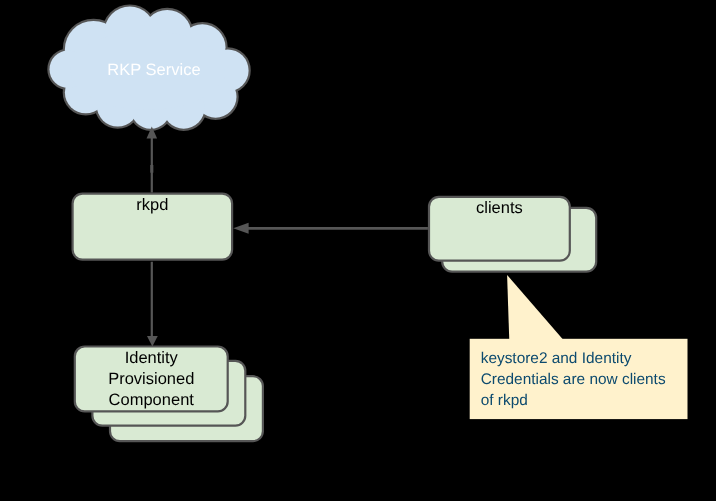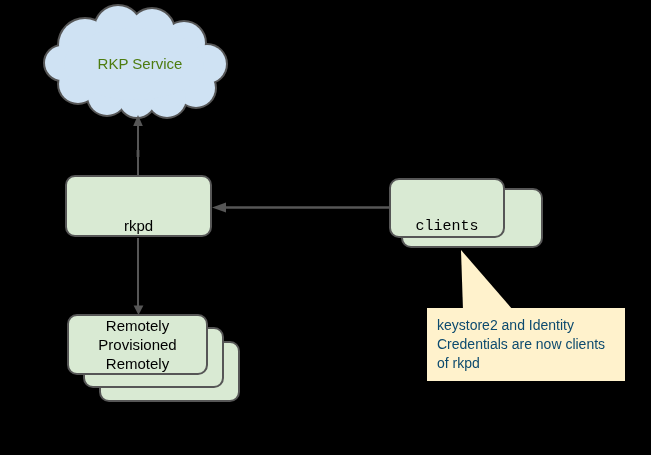--- a/index.html
+++ b/index.html
@@ -4,31 +4,31 @@
 <style>
   html,body{margin:0;padding:0;background:#000;}
   #canvas{
     position:relative;width:651px;height:455px;background:#000;overflow:hidden;
     font-family:"Liberation Sans", sans-serif;color:#000;
   }
   #wires{position:absolute;left:0;top:0;z-index:1;}
   .node{
     position:absolute;z-index:2;box-sizing:border-box;
     background:#d9ead3;border:2px solid #565656;border-radius:10px;
-    display:flex;align-items:flex-end;justify-content:center;text-align:center;
+    display:flex;align-items:flex-start;justify-content:center;text-align:center;
     font-size:15px;line-height:19px;color:#000;
   }
   .node.back{z-index:1;}
   .cloud-label{
     position:absolute;left:48px;top:8px;width:184px;height:110px;z-index:2;
     display:flex;align-items:center;justify-content:center;
-    font-size:15px;color:#4d7c0f;
+    font-size:15px;color:#ffffff;
   }
   #rkpd-box{left:65px;top:175px;width:147px;height:62px;}
-  #clients-front{left:389px;top:178px;width:116px;height:60px;font-family:Liberation Mono, monospace;}
+  #clients-front{left:389px;top:178px;width:130px;height:60px;}
   #clients-back{left:401px;top:188px;width:142px;height:60px;}
   #rpc-front{left:67px;top:314px;width:141px;height:61px;padding:0 14px;}
   #rpc-mid{left:83px;top:327px;width:141px;height:61px;}
   #rpc-back{left:99px;top:341px;width:141px;height:61px;}
   #callout-bubble{
     position:absolute;left:427px;top:308px;width:198px;height:73px;z-index:2;
     box-sizing:border-box;background:#fff2cc;border:none;border-radius:0;
     padding:8px 10px;font-size:14px;line-height:19px;text-align:left;color:#0c4a6e;
   }
 </style>
@@ -94,20 +94,20 @@
   </div>
 
   <div class="node back" id="clients-back"></div>
   <div class="node" id="clients-front">
     <span>clients</span>
   </div>
 
   <div class="node back" id="rpc-back"></div>
   <div class="node back" id="rpc-mid"></div>
   <div class="node" id="rpc-front">
-    <span>Remotely Provisioned Remotely</span>
+    <span>Identity Provisioned Component</span>
   </div>
 
   <div id="callout-bubble">
     <span>keystore2 and Identity Credentials are now clients of rkpd</span>
   </div>
 
 </div>
 
 </body></html>

